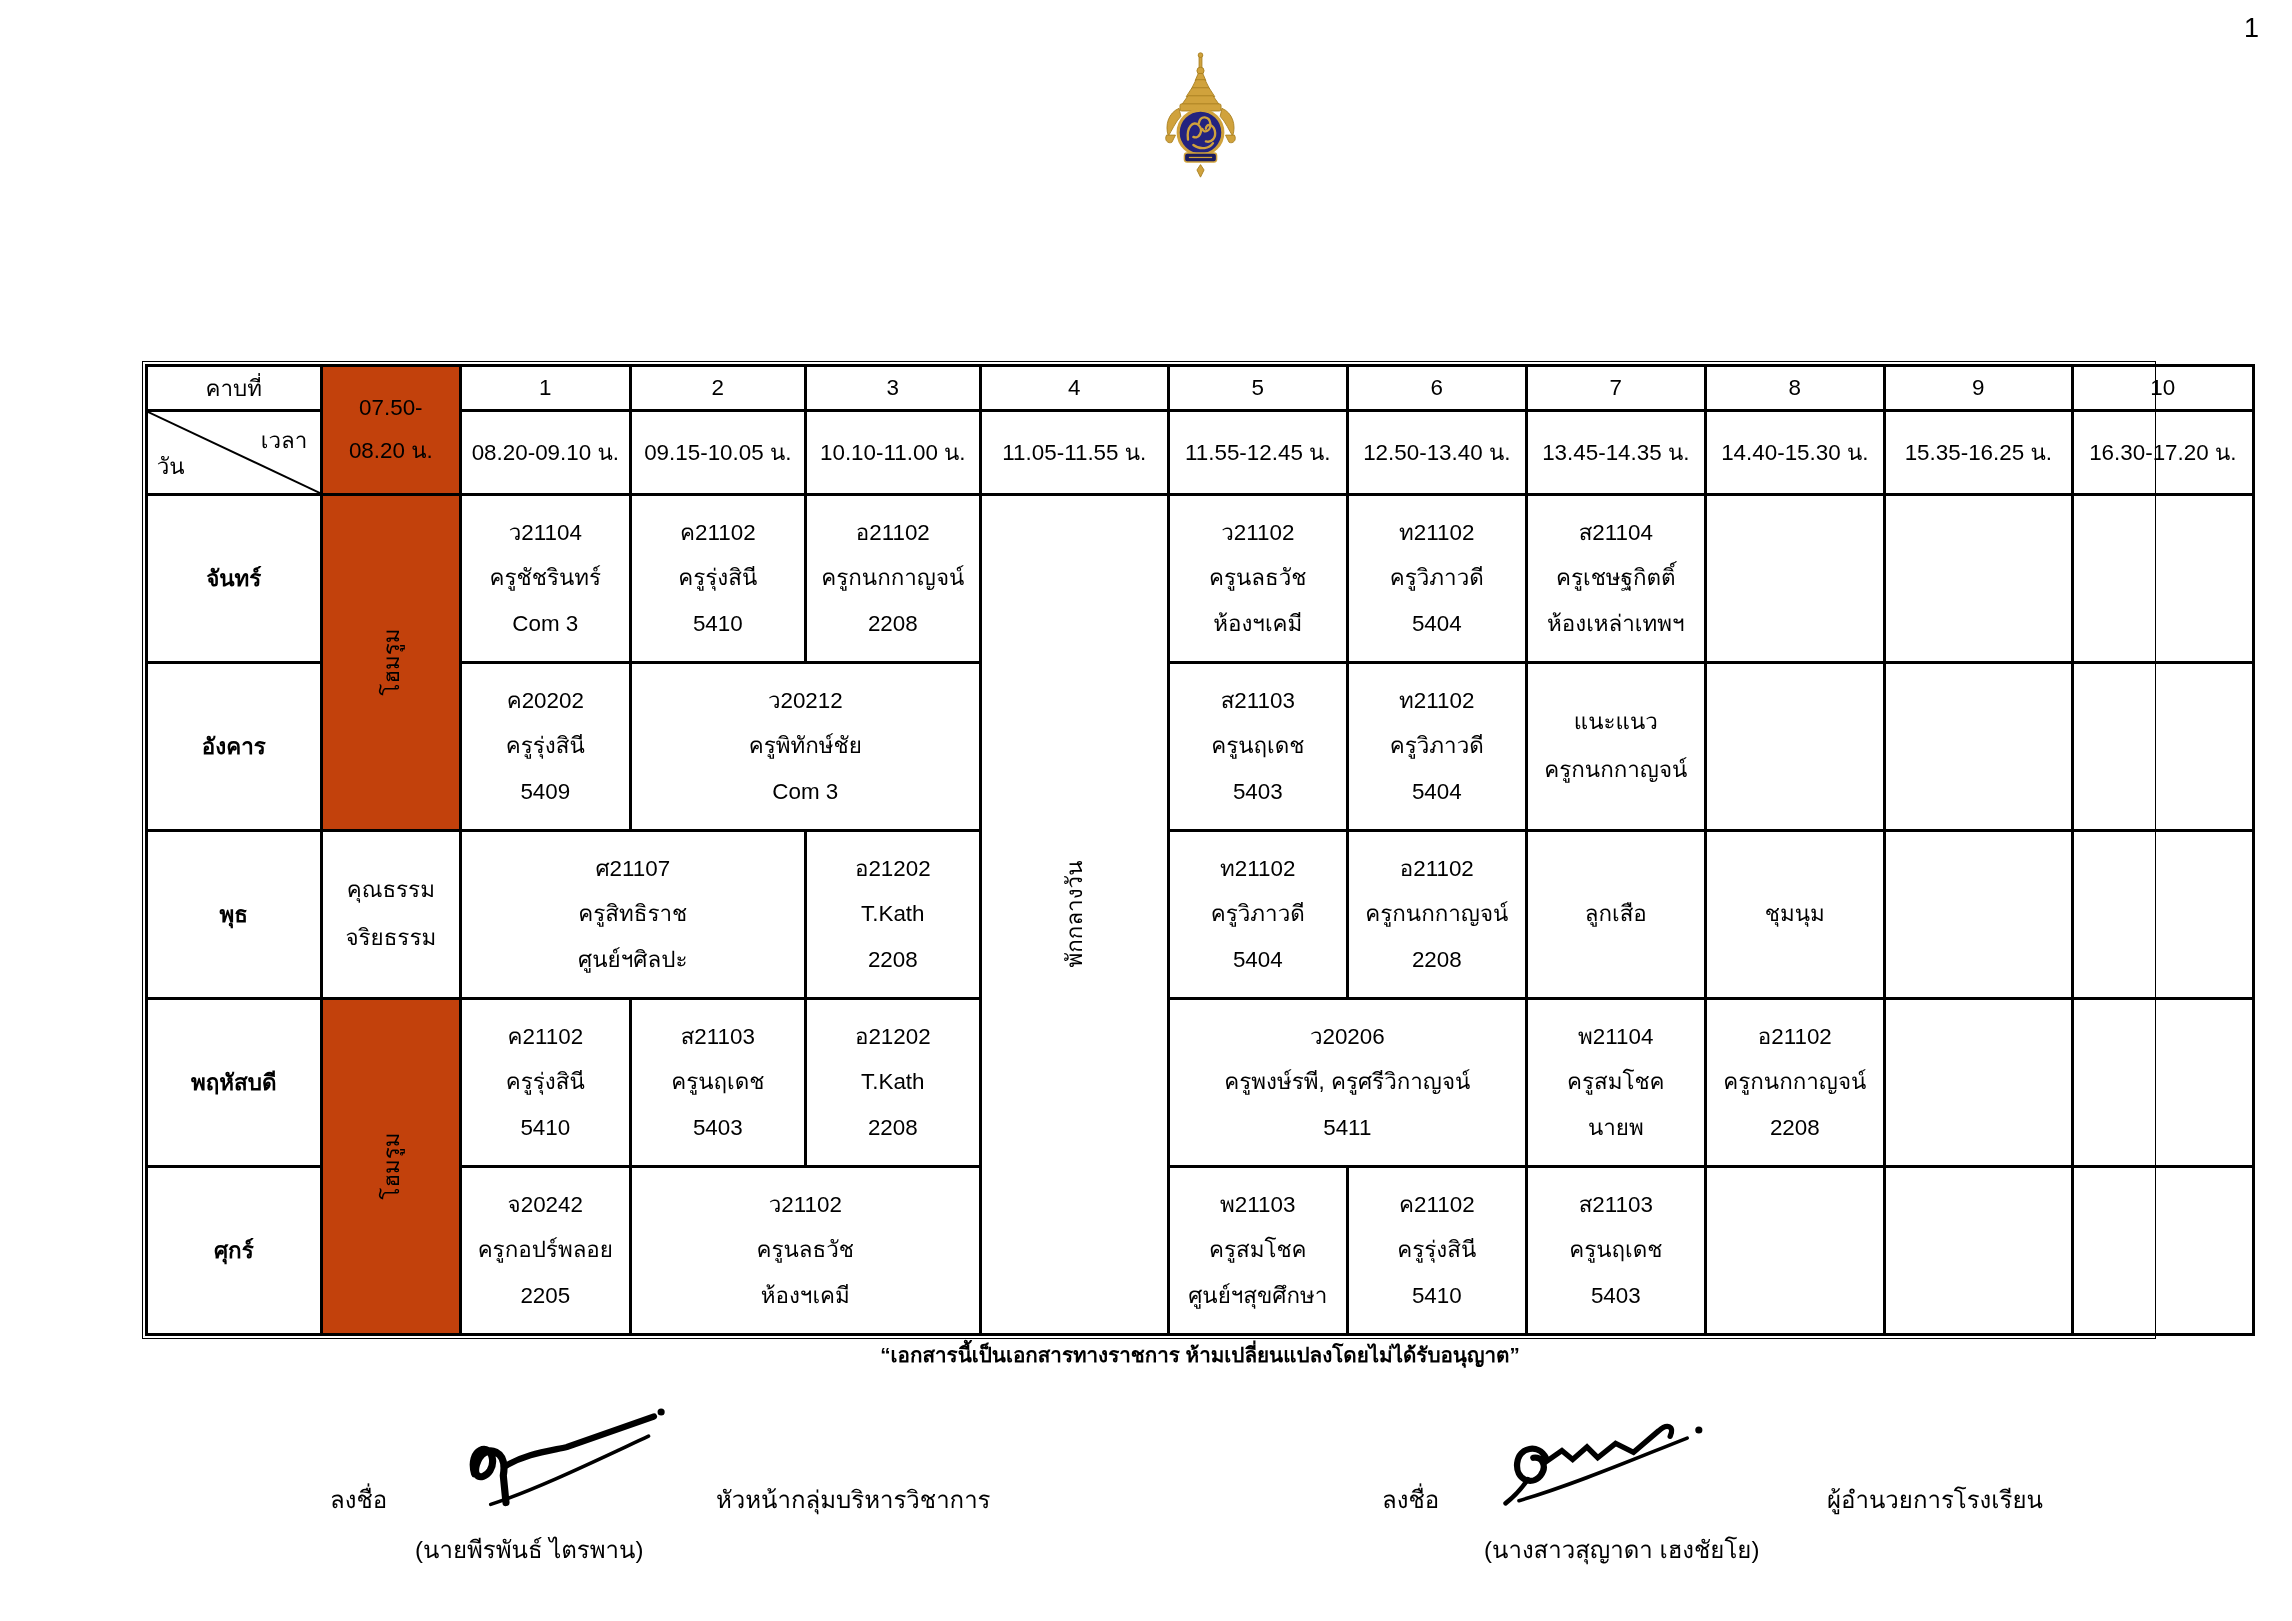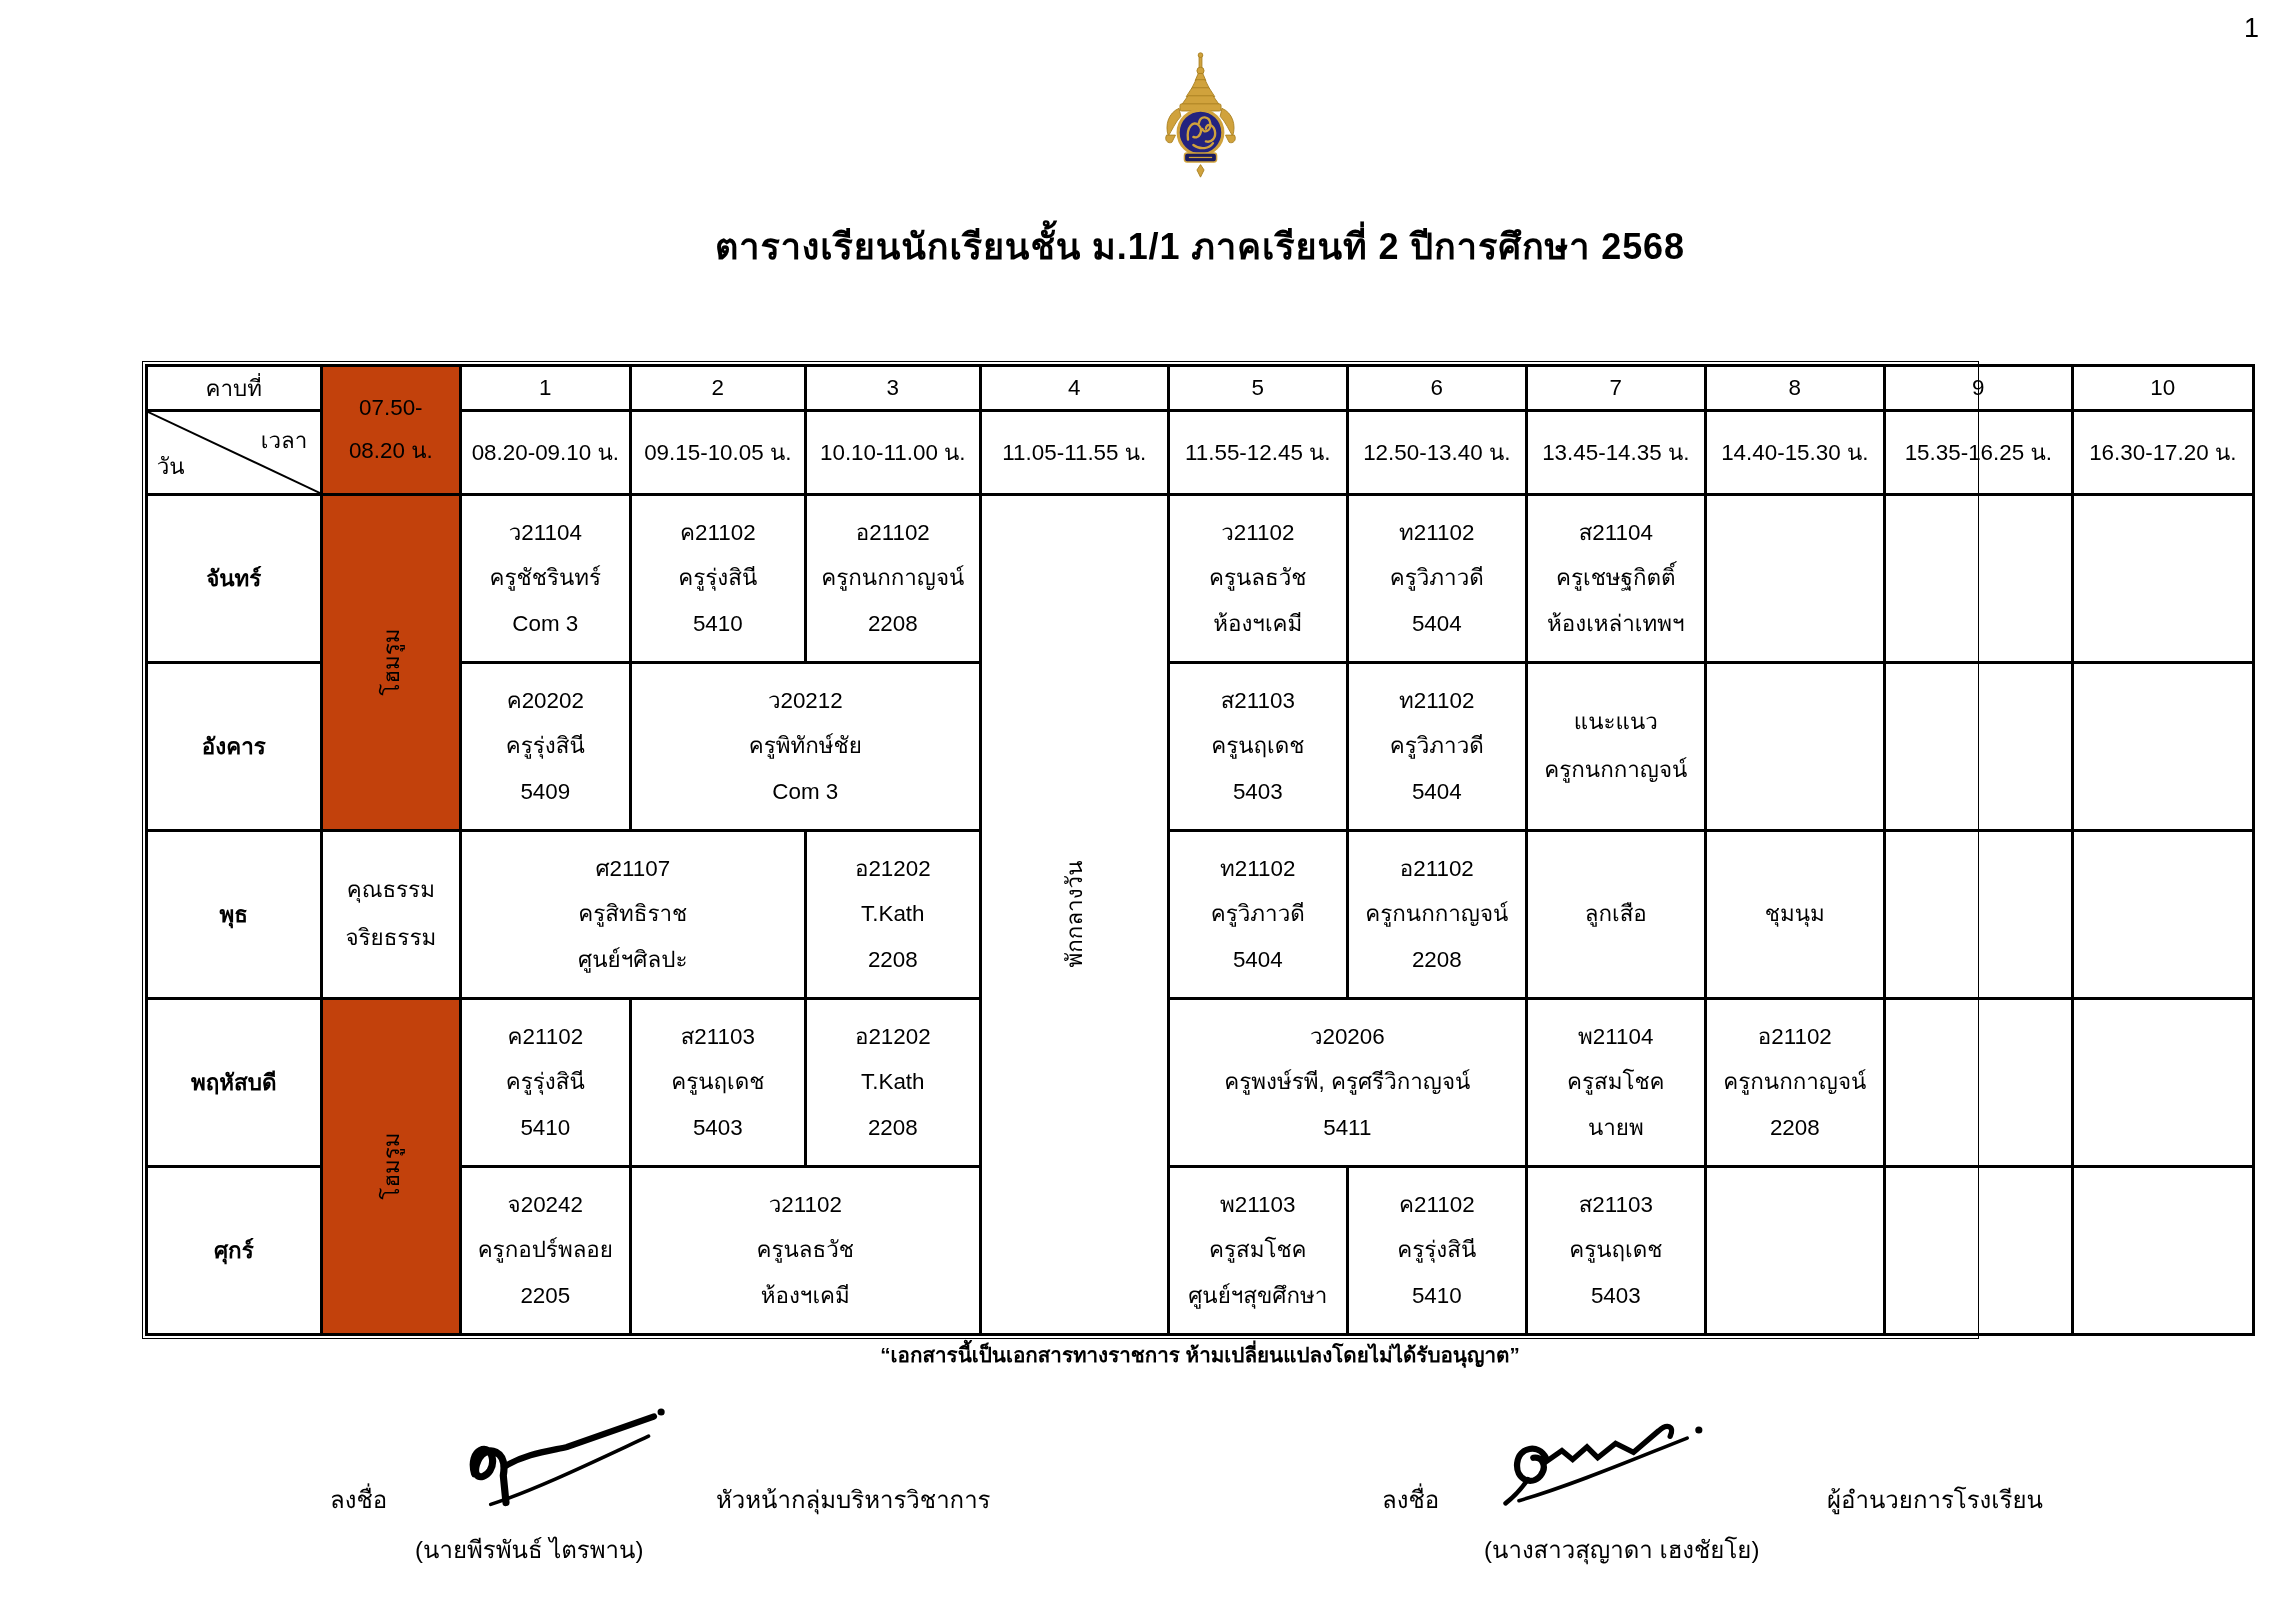--- a/index.html
+++ b/index.html
@@ -8,21 +8,21 @@
     font-family:"Liberation Sans","DejaVu Sans",sans-serif;
     color:#000;
   }
   .page-number{position:absolute;top:12.5px;right:34px;font-size:27px;}
   .head-wrap{position:absolute;left:143px;top:52px;width:2114px;text-align:center;}
   .crest{display:block;margin:0 auto;width:99px;height:143px;}
   .doc-title{margin-top:23px;font-size:36px;font-weight:bold;letter-spacing:0.9px;}
   .doc-advisors{margin-top:36px;font-size:26px;font-weight:600;}
 
   .table-frame{
-    position:absolute;left:142px;top:361px;width:1837px;
+    position:absolute;left:142px;top:361px;width:2014px;
     border:1.8px solid #000;padding:1.8px;box-sizing:border-box;background:#fff;
   }
   table.tt{border-collapse:collapse;table-layout:fixed;width:2106px;}
   table.tt td{
     border:3.6px solid #000;text-align:center;vertical-align:middle;
     font-size:22.4px;padding:1.8px 3.6px;overflow:hidden;box-sizing:border-box;
   }
   tr.hrow-a{height:45px;}
   tr.hrow-b{height:84px;}
   tr.dayrow{height:168px;}
@@ -75,21 +75,20 @@
       <path d="M48,80 C50,70 60,72 61,80 C62,88 54,92 52,86"></path>
       <path d="M56,100 C62,102 68,96 66,88 C64,80 56,80 56,86"></path>
       <path d="M42,104 C50,110 60,108 64,102"></path>
     </g>
     <rect x="32" y="113" width="36" height="10" rx="3" fill="#1b1b5e" stroke="#d0a23c" stroke-width="1.6"></rect>
     <g stroke="#d0a23c" stroke-width="1.4">
       <line x1="37" y1="118" x2="63" y2="118"></line>
     </g>
     <polygon points="50,126 54,132 50,140 46,132" fill="#d0a23c" stroke="#a87f1f" stroke-width="1"></polygon>
   </svg>
-  <div class="doc-title">ตารางเรียนนักเรียนชั้น  ม.1/1  ภาคเรียนที่  2  ปีการศึกษา  2568</div>
 </div>
 
 <div class="table-frame">
 <table class="tt">
   <colgroup>
     <col style="width:175px">
         <col style="width:139px">
         <col style="width:170px">
     <col style="width:175px">
         <col style="width:175px">

